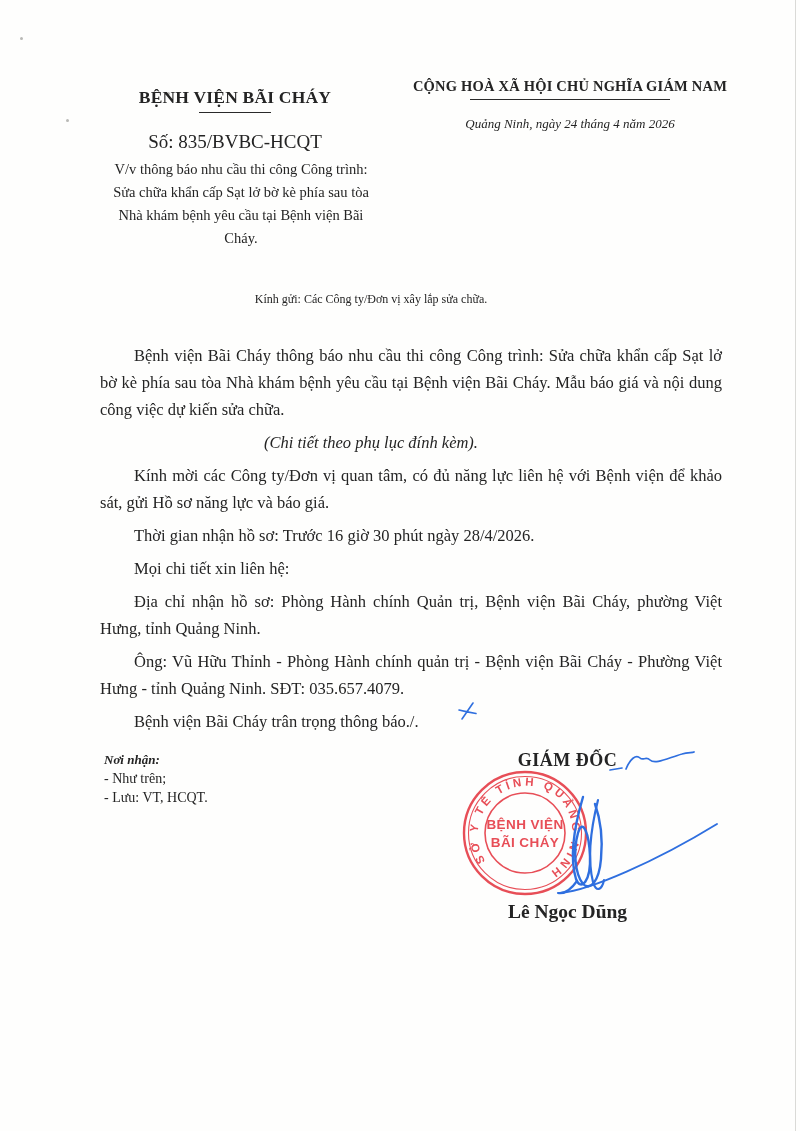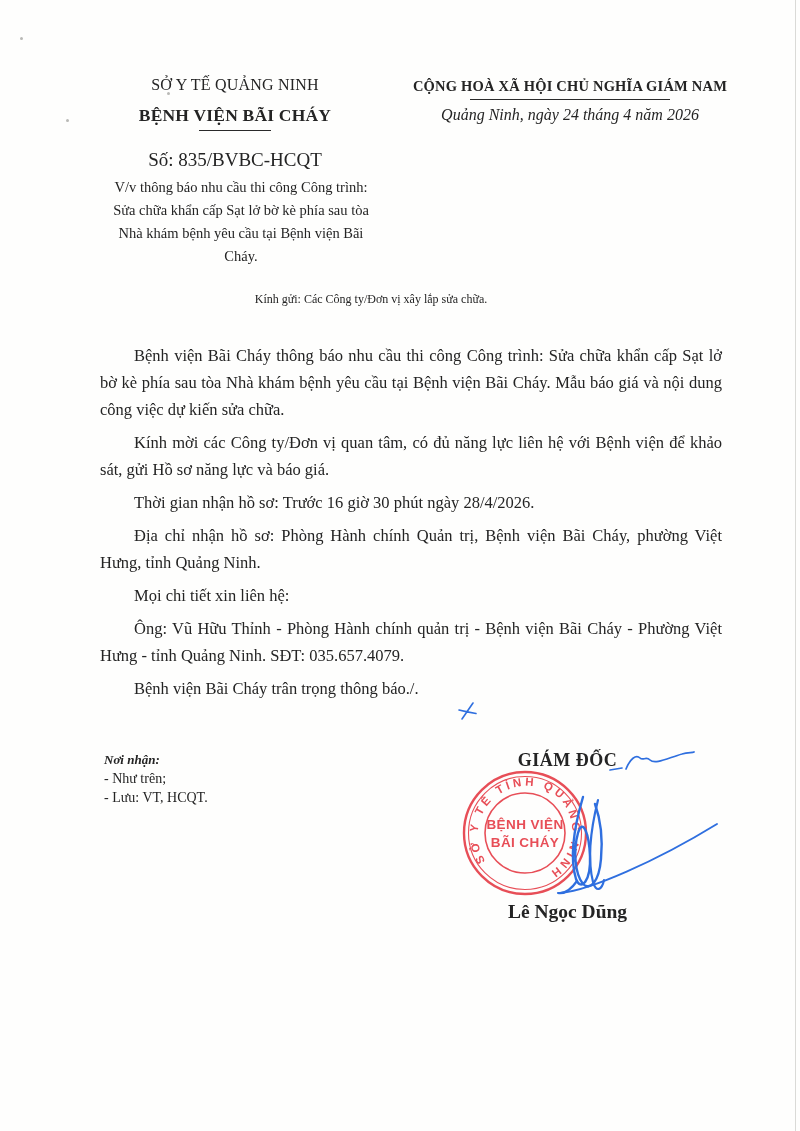--- a/index.html
+++ b/index.html
@@ -12,21 +12,21 @@
   .hdr-left{position:absolute;left:92px;top:76px;width:286px;text-align:center;}
   .org-parent{font-size:16px;letter-spacing:.2px;}
   .org-name{font-size:17.5px;font-weight:bold;margin-top:11px;letter-spacing:.2px;}
   .org-underline{width:72px;height:0;border-bottom:1.6px solid #2a2a2a;margin:4px auto 0;}
   .doc-number{font-size:19px;margin-top:18px;}
   .doc-subject{font-size:14.5px;line-height:23px;margin-top:5px;margin-left:12px;}
   .hdr-right{position:absolute;left:388px;top:78px;width:364px;text-align:center;}
   .national-title{font-size:14.5px;font-weight:bold;letter-spacing:.2px;}
   .national-motto{font-size:16px;font-weight:bold;margin-top:4px;}
   .motto-underline{width:200px;height:0;border-bottom:1.6px solid #2a2a2a;margin:4px auto 0;}
-  .place-date{font-size:16px;font-style:italic;margin-top:6px;}
+  .place-date{font-size:13px;font-style:italic;margin-top:16px;}
   
   .body-text{position:absolute;left:100px;top:286px;width:622px;font-size:16.5px;line-height:27px;}
   .body-text p{margin:0 0 6px;text-align:justify;text-indent:34px;}
   .center-line{text-align:center !important;text-indent:0 !important;margin-right:80px !important;}
   .salutation{font-size:12px;margin-bottom:29px !important;}
   .detail-note{font-style:italic;}
   
   .recipients{position:absolute;left:104px;top:750px;font-size:14px;line-height:19px;}
   .recipients-label{font-weight:bold;font-style:italic;font-size:13px;}
   .signer{position:absolute;left:455px;top:750px;width:225px;text-align:center;}
@@ -45,40 +45,40 @@
 
 <div class="page">
 
   <div class="speck" style="left:20px;top:37px"></div>
   <div class="speck" style="left:66px;top:119px"></div>
   <div class="speck" style="left:167px;top:92px"></div>
   <div class="speck" style="left:447px;top:86px"></div>
   <div class="edge-line"></div>
 
   <div class="hdr-left">
-    <div class="org-parent">SỞ Y TẾ QUẢNG NINH</div>
     <div class="org-name">BỆNH VIỆN BÃI CHÁY</div>
     <div class="org-underline"></div>
     <div class="doc-number">Số: 835/BVBC-HCQT</div>
     <div class="doc-subject">V/v thông báo nhu cầu thi công Công trình: Sửa chữa khẩn cấp Sạt lở bờ kè phía sau tòa Nhà khám bệnh yêu cầu tại Bệnh viện Bãi Cháy.</div>
   </div>
 
   <div class="hdr-right">
     <div class="national-title">CỘNG HOÀ XÃ HỘI CHỦ NGHĨA GIÁM NAM</div>
     <div class="motto-underline"></div>
     <div class="place-date">Quảng Ninh, ngày 24 tháng 4 năm 2026</div>
   </div>
 
   <div class="body-text">
     <p class="center-line salutation">Kính gửi: Các Công ty/Đơn vị xây lắp sửa chữa.</p>
     <p>Bệnh viện Bãi Cháy thông báo nhu cầu thi công Công trình: Sửa chữa khẩn cấp Sạt lở bờ kè phía sau tòa Nhà khám bệnh yêu cầu tại Bệnh viện Bãi Cháy. Mẫu báo giá và nội dung công việc dự kiến sửa chữa.</p>
+    <p class="center-line detail-note">(Chi tiết theo phụ lục đính kèm).</p>
     <p>Kính mời các Công ty/Đơn vị quan tâm, có đủ năng lực liên hệ với Bệnh viện để khảo sát, gửi Hồ sơ năng lực và báo giá.</p>
     <p>Thời gian nhận hồ sơ: Trước 16 giờ 30 phút ngày 28/4/2026.</p>
+    <p>Mọi chi tiết xin liên hệ:</p>
     <p>Địa chỉ nhận hồ sơ: Phòng Hành chính Quản trị, Bệnh viện Bãi Cháy, phường Việt Hưng, tỉnh Quảng Ninh.</p>
-    <p>Mọi chi tiết xin liên hệ:</p>
     <p>Ông: Vũ Hữu Thỉnh - Phòng Hành chính quản trị - Bệnh viện Bãi Cháy - Phường Việt Hưng - tỉnh Quảng Ninh. SĐT: 035.657.4079.</p>
     <p>Bệnh viện Bãi Cháy trân trọng thông báo./.</p>
   </div>
 
   <svg class="tick-svg" viewBox="0 0 28 26">
     <path d="M10 21 L21 5 M7 12 C13 13.5 18 14.5 24 15.5" fill="none" stroke="#2f6fdf" stroke-width="1.6" stroke-linecap="round"></path>
   </svg>
 
   <div class="recipients">
     <div class="recipients-label">Nơi nhận:</div>

